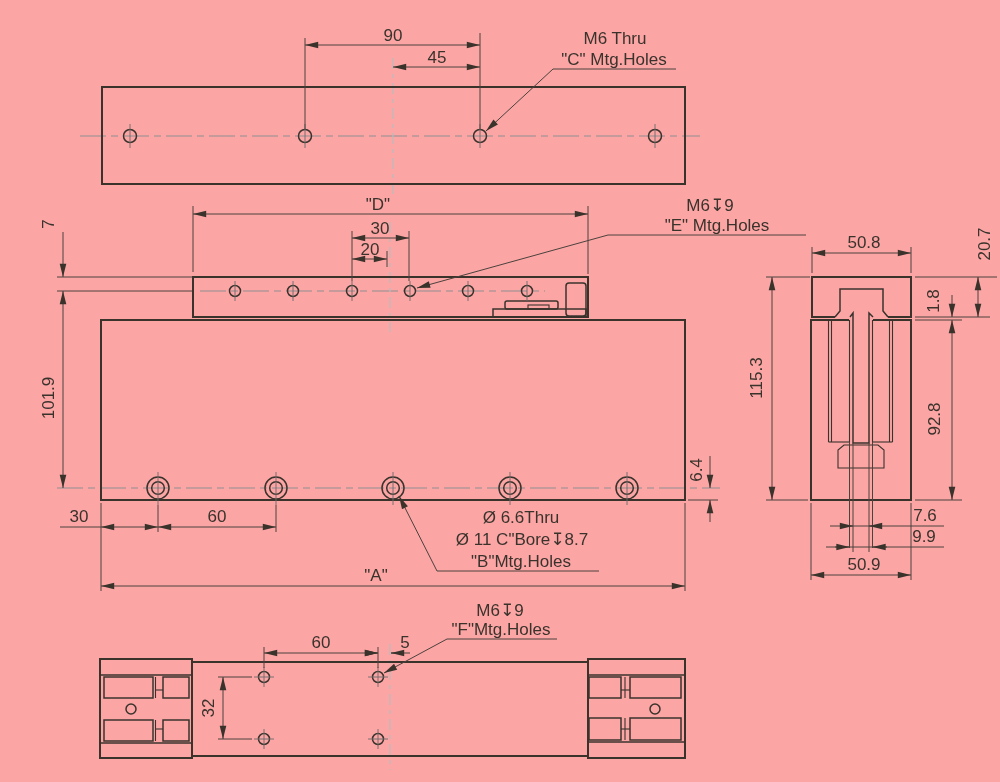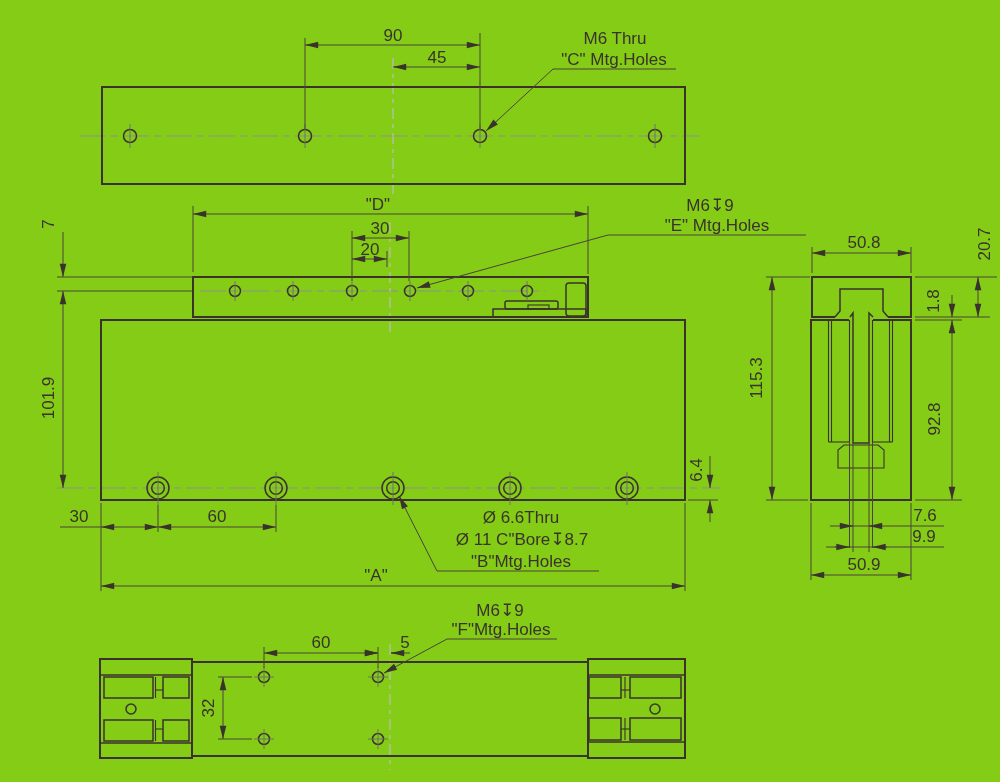--- a/index.html
+++ b/index.html
@@ -1,16 +1,16 @@
 <!DOCTYPE html>
 <html><head>
 <meta charset="utf-8">
 <style>
   html,body{margin:0;padding:0;background:#ffffff;}
-  .page{width:1000px;height:782px;background:#84cc16;position:relative;overflow:hidden;}
+  .page{width:1000px;height:782px;background:#fca5a5;position:relative;overflow:hidden;}
   svg{display:block;}
   
   .ol{stroke:#3a332c;stroke-width:2;fill:none;stroke-linejoin:miter;}
   .o15{stroke:#3a332c;stroke-width:1.5;fill:none;}
   .o1{stroke:#3a332c;stroke-width:1.1;fill:none;}
   .dl{stroke:#4a423c;stroke-width:1;fill:none;}
   .cl{stroke:#8f8f8f;stroke-width:1;fill:none;stroke-dasharray:26 5 7 5;}
   .dsh{stroke:#bcbcbc;stroke-width:1.2;fill:none;stroke-dasharray:11 5 4 5;}
   .hx{stroke:#6b6b6b;stroke-width:0.9;fill:none;}
   text{fill:#3a332c;font-family:"Liberation Sans","DejaVu Sans",sans-serif;font-size:17px;}

